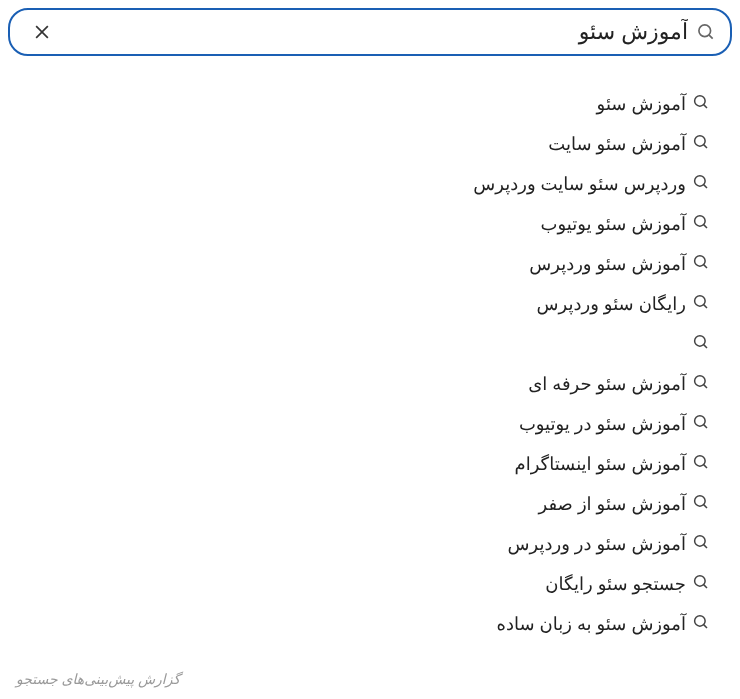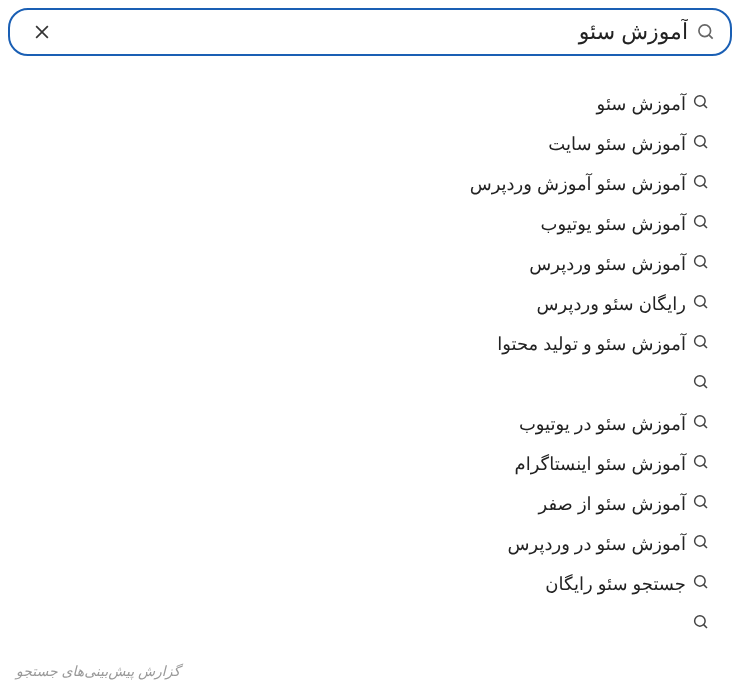--- a/index.html
+++ b/index.html
@@ -64,21 +64,21 @@
 .suggestion-icon {
   flex-shrink: 0;
   margin-left: 6px;
 }
 .suggestion-text {
   font-size: 18px;
   color: #222;
 }
 .report-link {
   position: absolute;
-  bottom: 20px;
+  bottom: 12px;
   left: 16px;
   font-size: 14px;
   color: #999;
   font-style: italic;
   direction: rtl;
   cursor: pointer;
 }
 </style>
 </head>
 <body>
@@ -112,21 +112,21 @@
           <circle cx="10.5" cy="10.5" r="7"></circle>
           <line x1="20" y1="20" x2="15.5" y2="15.5"></line>
         </svg></span>
       <span class="suggestion-text">آموزش سئو سایت</span>
     </div>
     <div class="suggestion-item">
       <span class="suggestion-icon"><svg width="18" height="18" viewBox="0 0 24 24" fill="none" stroke="#444" stroke-width="2">
           <circle cx="10.5" cy="10.5" r="7"></circle>
           <line x1="20" y1="20" x2="15.5" y2="15.5"></line>
         </svg></span>
-      <span class="suggestion-text">آموزش سئو آموزش وردپرس</span>
+      <span class="suggestion-text">وردپرس سئو سایت وردپرس</span>
     </div>
     <div class="suggestion-item">
       <span class="suggestion-icon"><svg width="18" height="18" viewBox="0 0 24 24" fill="none" stroke="#444" stroke-width="2">
           <circle cx="10.5" cy="10.5" r="7"></circle>
           <line x1="20" y1="20" x2="15.5" y2="15.5"></line>
         </svg></span>
       <span class="suggestion-text">آموزش سئو یوتیوب</span>
     </div>
     <div class="suggestion-item">
       <span class="suggestion-icon"><svg width="18" height="18" viewBox="0 0 24 24" fill="none" stroke="#444" stroke-width="2">
@@ -140,27 +140,27 @@
           <circle cx="10.5" cy="10.5" r="7"></circle>
           <line x1="20" y1="20" x2="15.5" y2="15.5"></line>
         </svg></span>
       <span class="suggestion-text">رایگان سئو وردپرس</span>
     </div>
     <div class="suggestion-item">
       <span class="suggestion-icon"><svg width="18" height="18" viewBox="0 0 24 24" fill="none" stroke="#444" stroke-width="2">
           <circle cx="10.5" cy="10.5" r="7"></circle>
           <line x1="20" y1="20" x2="15.5" y2="15.5"></line>
         </svg></span>
-      <span class="suggestion-text">آموزش سئو و تولید محتوا</span>
-    </div>
-    <div class="suggestion-item">
-      <span class="suggestion-icon"><svg width="18" height="18" viewBox="0 0 24 24" fill="none" stroke="#444" stroke-width="2">
-          <circle cx="10.5" cy="10.5" r="7"></circle>
-          <line x1="20" y1="20" x2="15.5" y2="15.5"></line>
-        </svg></span>
+    </div>
+    <div class="suggestion-item">
+      <span class="suggestion-icon"><svg width="18" height="18" viewBox="0 0 24 24" fill="none" stroke="#444" stroke-width="2">
+          <circle cx="10.5" cy="10.5" r="7"></circle>
+          <line x1="20" y1="20" x2="15.5" y2="15.5"></line>
+        </svg></span>
+      <span class="suggestion-text">آموزش سئو حرفه ای</span>
     </div>
     <div class="suggestion-item">
       <span class="suggestion-icon"><svg width="18" height="18" viewBox="0 0 24 24" fill="none" stroke="#444" stroke-width="2">
           <circle cx="10.5" cy="10.5" r="7"></circle>
           <line x1="20" y1="20" x2="15.5" y2="15.5"></line>
         </svg></span>
       <span class="suggestion-text">آموزش سئو در یوتیوب</span>
     </div>
     <div class="suggestion-item">
       <span class="suggestion-icon"><svg width="18" height="18" viewBox="0 0 24 24" fill="none" stroke="#444" stroke-width="2">
@@ -188,16 +188,17 @@
           <circle cx="10.5" cy="10.5" r="7"></circle>
           <line x1="20" y1="20" x2="15.5" y2="15.5"></line>
         </svg></span>
       <span class="suggestion-text">جستجو سئو رایگان</span>
     </div>
     <div class="suggestion-item">
       <span class="suggestion-icon"><svg width="18" height="18" viewBox="0 0 24 24" fill="none" stroke="#444" stroke-width="2">
           <circle cx="10.5" cy="10.5" r="7"></circle>
           <line x1="20" y1="20" x2="15.5" y2="15.5"></line>
         </svg></span>
+      <span class="suggestion-text">آموزش سئو به زبان ساده</span>
     </div>
   </div>
 
 <div class="report-link">گزارش پیش‌بینی‌های جستجو</div>
 
 </body></html>

